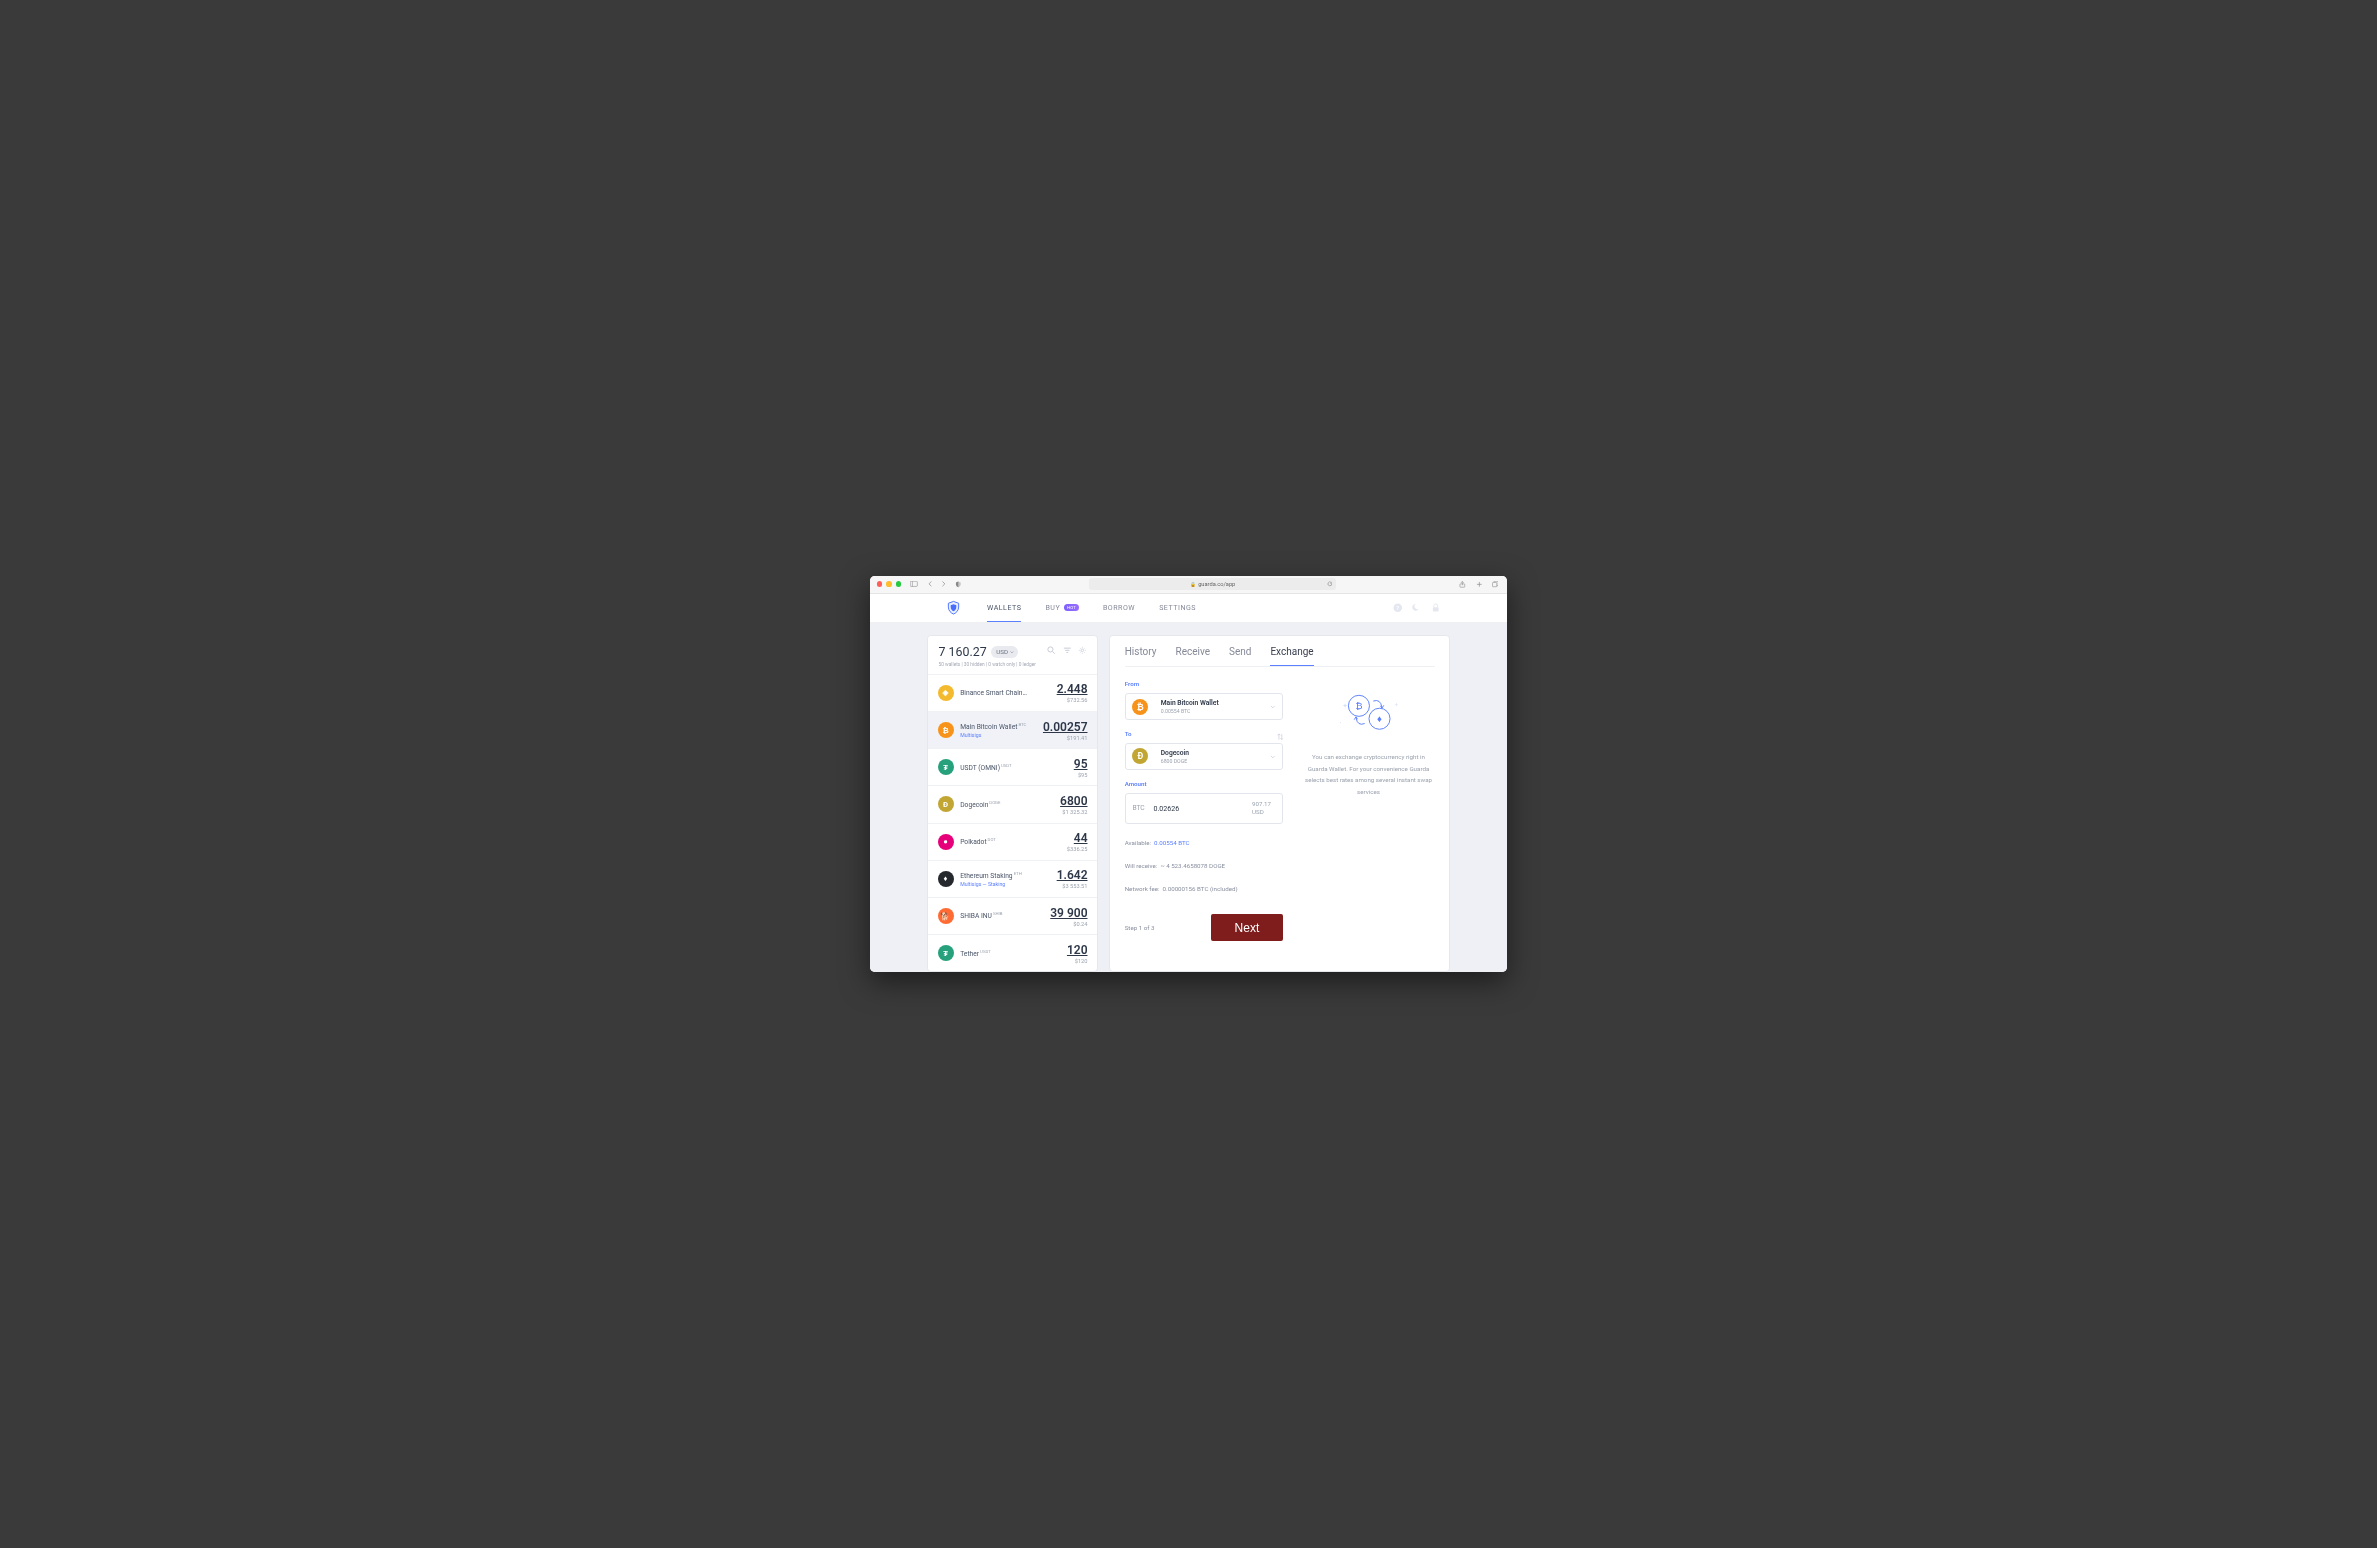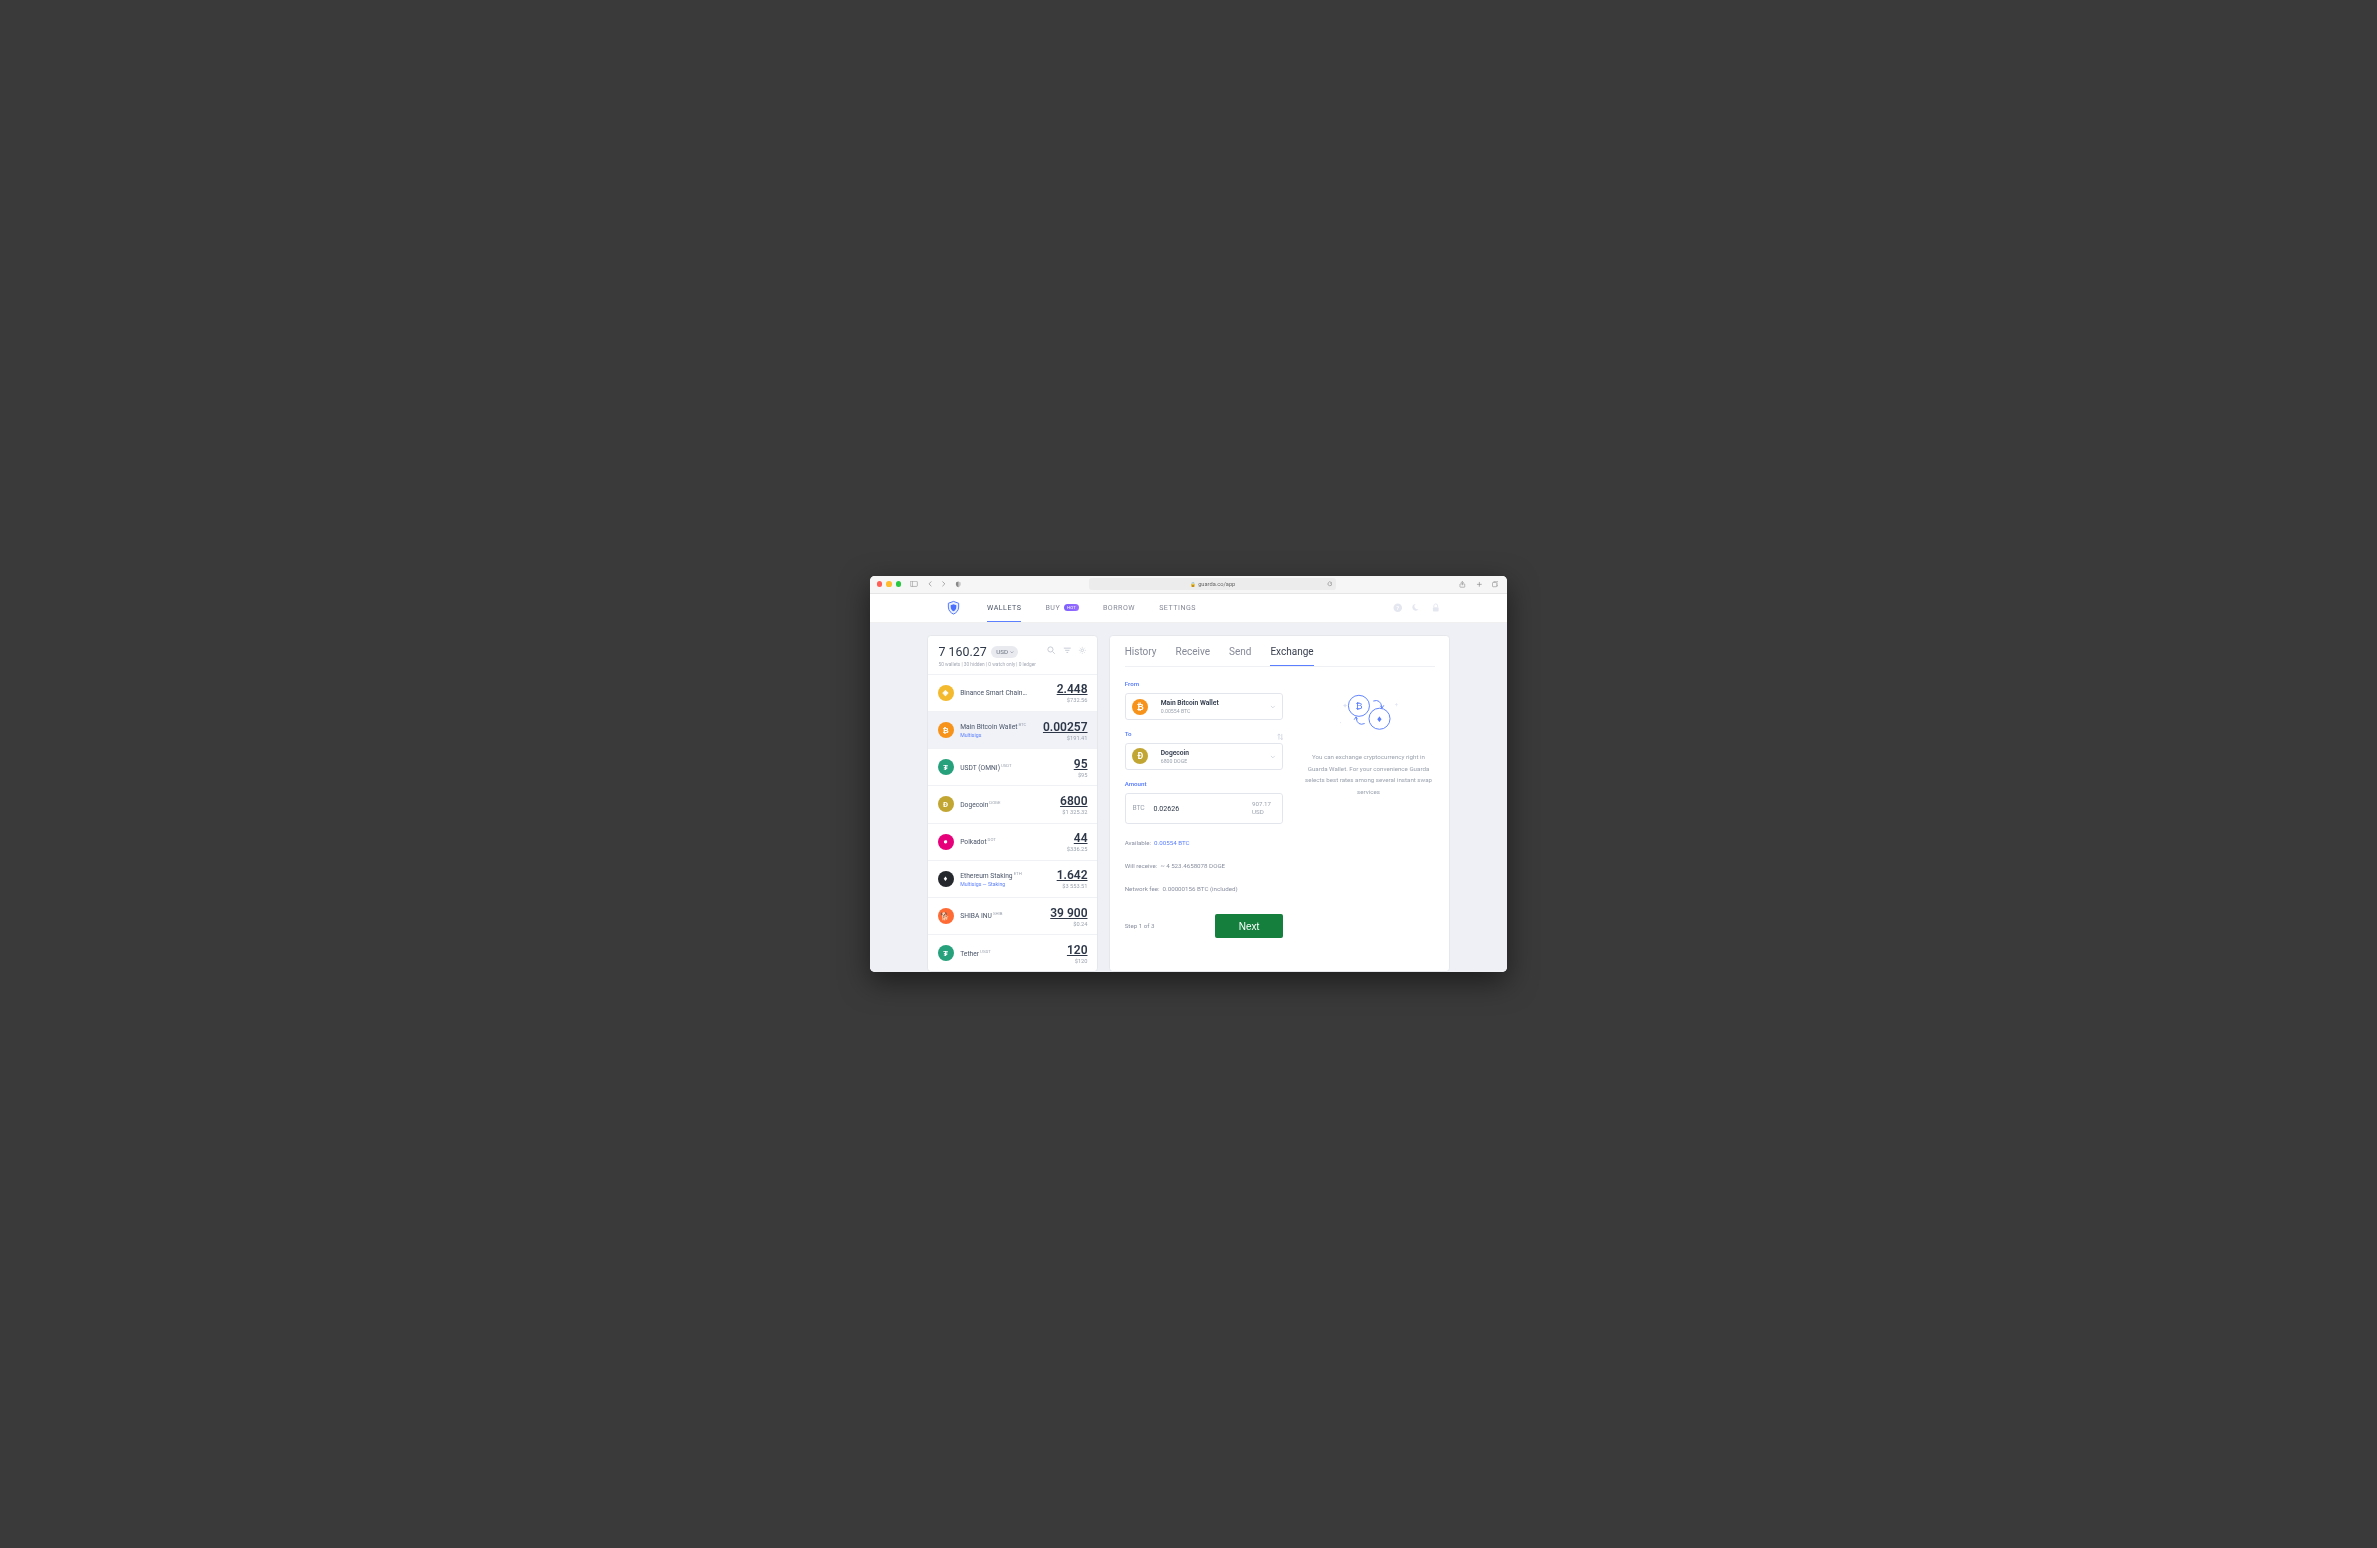--- a/index.html
+++ b/index.html
@@ -229,26 +229,26 @@
 .info-line { font-size: 6.2px; color: #8a90a0; margin-top: 15px; }
 .info-line .blue { color: #5b7fff; }
 .footer-row {
   display: flex;
   align-items: center;
   justify-content: space-between;
   margin-top: 21px;
 }
 .step-text { font-size: 6.2px; color: #8a90a0; }
 .next-btn {
-  background: #15803d;
+  background: #7f1d1d;
   color: #fff;
   border: none;
   padding: 6.7px 24px;
   border-radius: 1.9px;
-  font-size: 10px;
+  font-size: 12px;
   cursor: pointer;
   margin-left: 43px;
 }
 .promo {
   flex: 1;
   text-align: center;
   padding-top: 9.5px;
   color: #9ca3af;
   font-size: 6.2px;
   line-height: 1.9;

